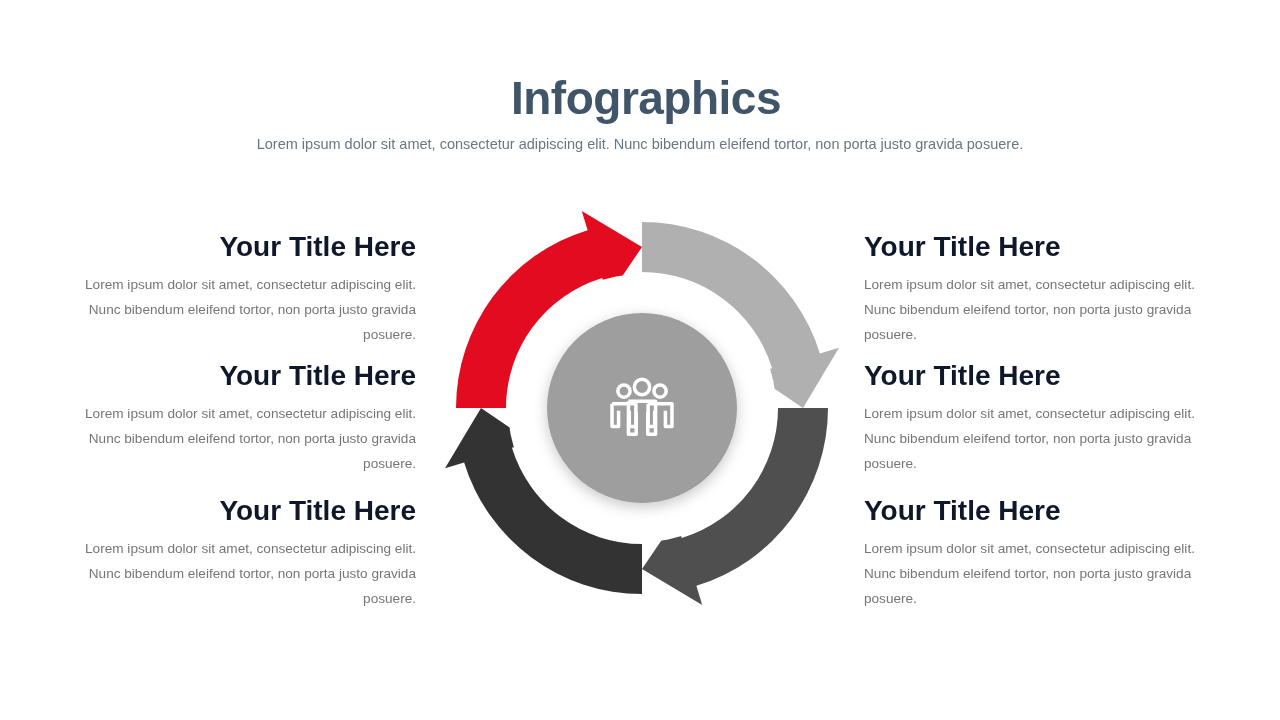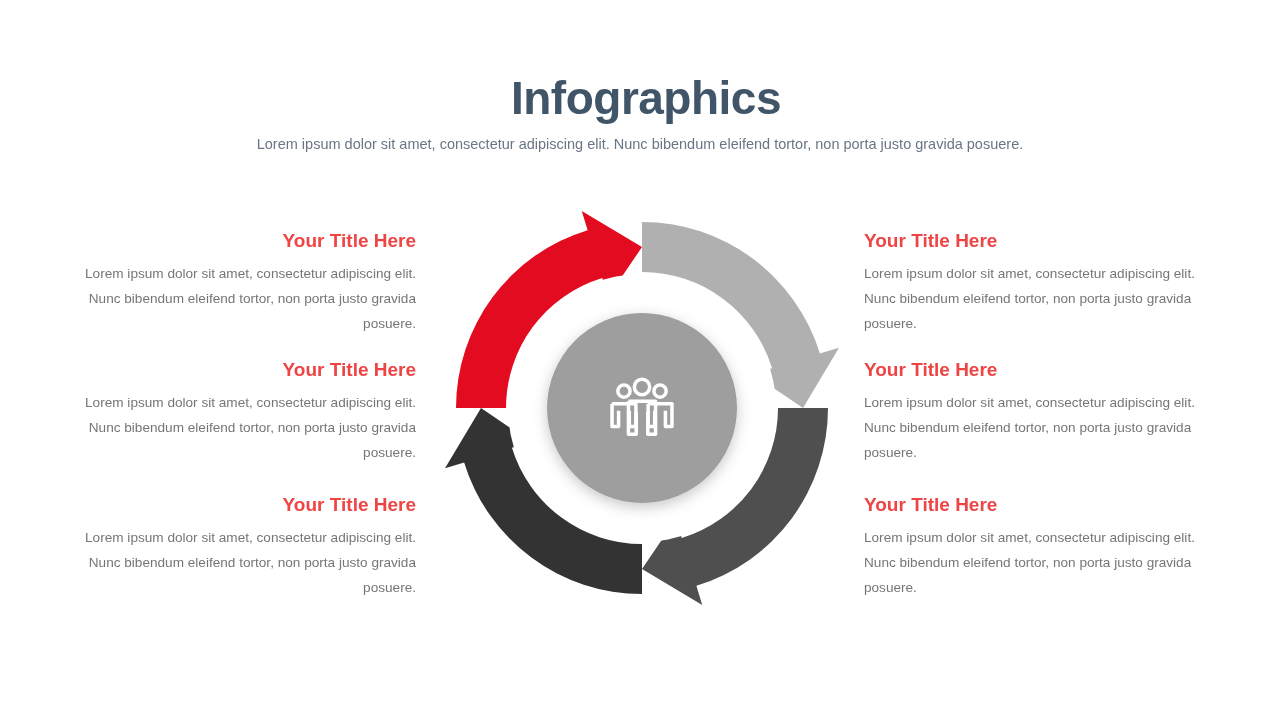--- a/index.html
+++ b/index.html
@@ -44,23 +44,23 @@
 
   
   .tblock {
     position: absolute;
     width: 366px;
   }
   .tblock.left  { left: 50px;  text-align: right; }
   .tblock.right { left: 864px; text-align: left;  }
 
   .tblock-title {
-    font-size: 19px;
+    font-size: 28px;
     font-weight: bold;
-    color: #ef4444;
+    color: #0f172a;
     line-height: 1.2;
     margin: 0 0 8px 0;
   }
   .tblock-body {
     font-size: 13.6px;
     color: #767676;
     line-height: 1.86;
     margin: 0;
   }
 

